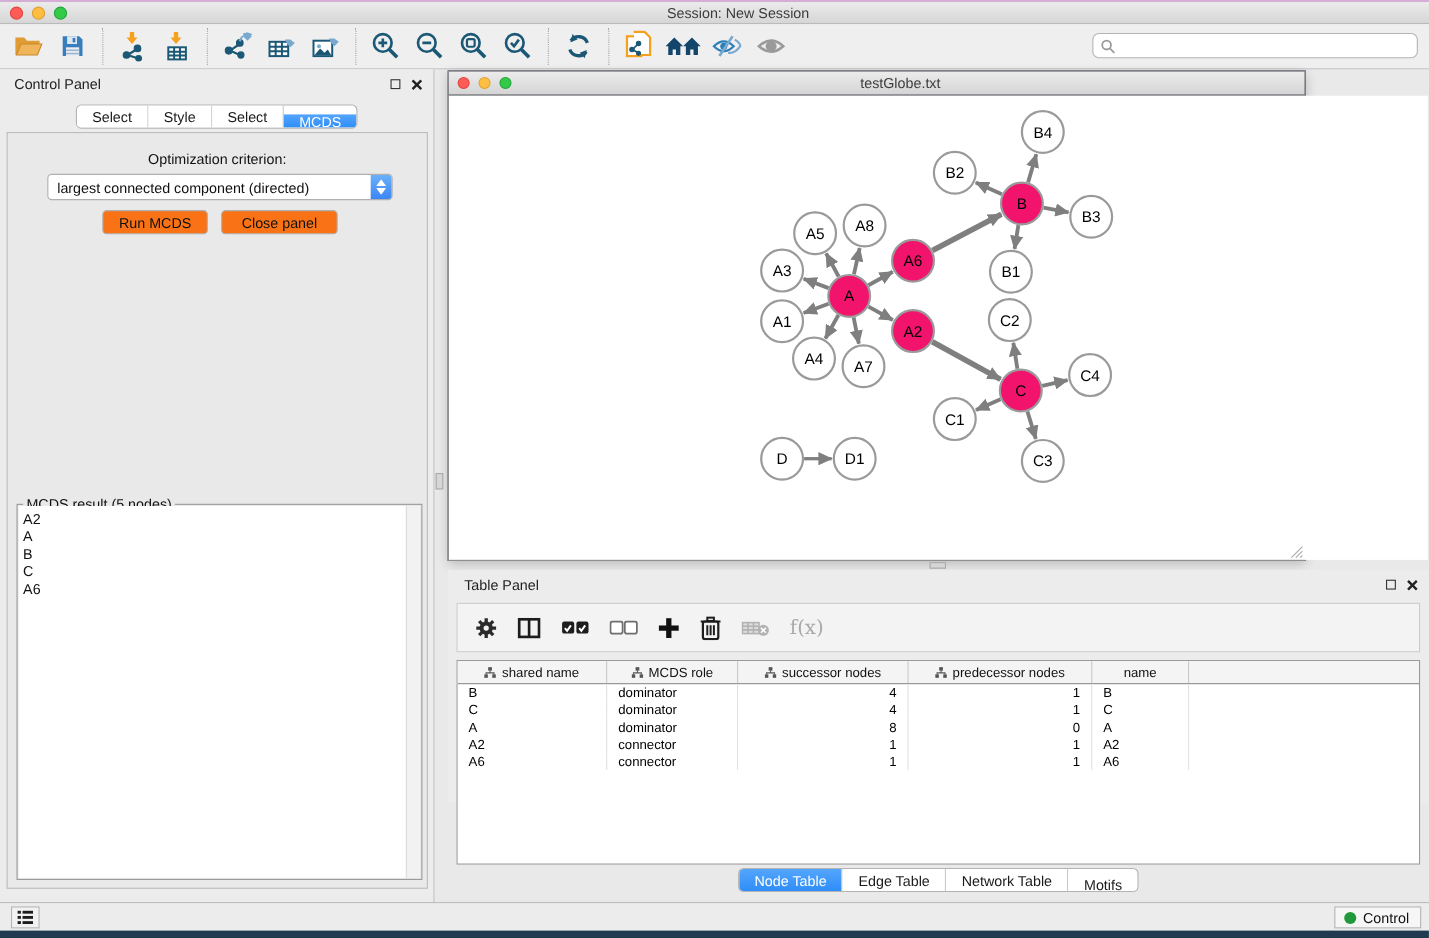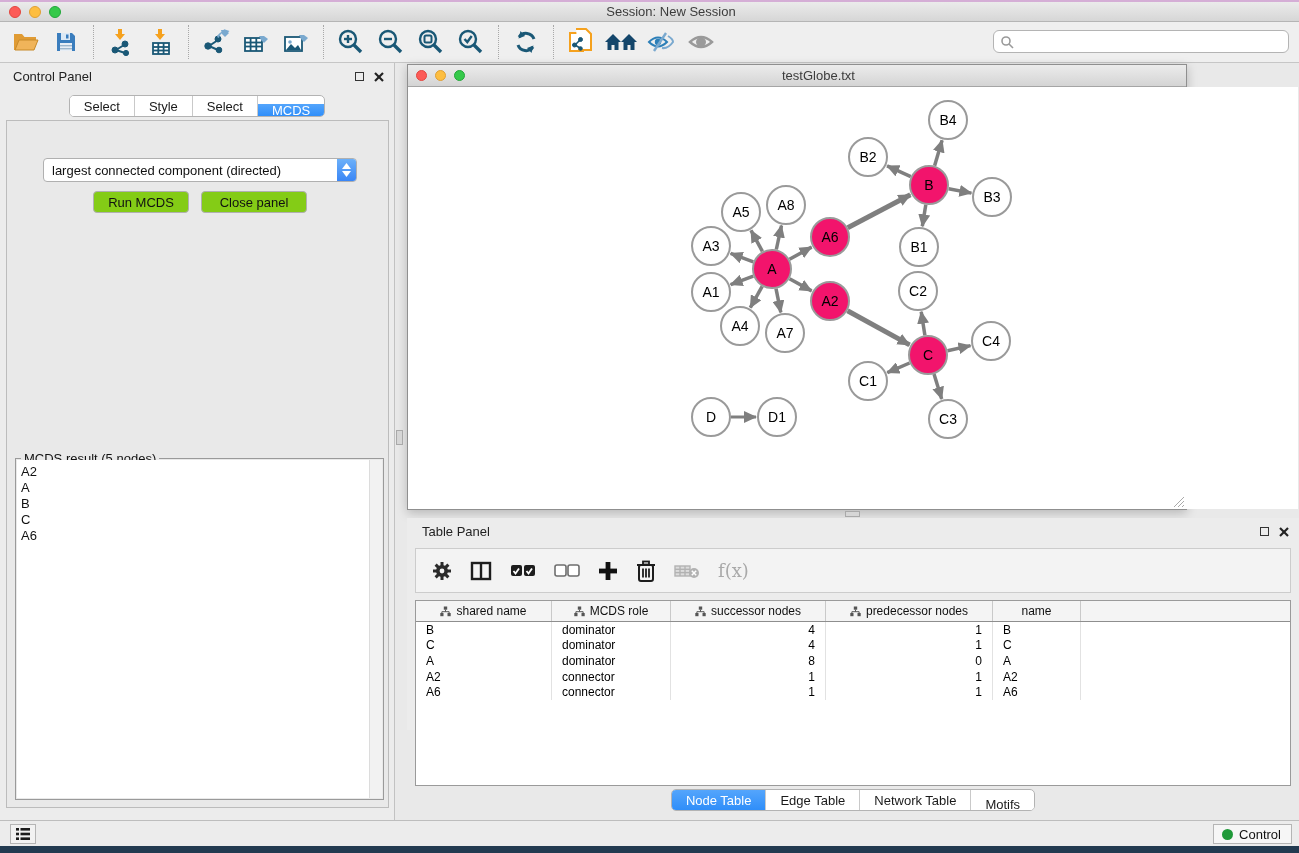--- a/index.html
+++ b/index.html
@@ -50,21 +50,21 @@
     background:#e9e9e9; border:1px solid #bcbcbc; }
   #opt-label { position:absolute; left:0; top:16px; width:100%; text-align:center;
     font-size:13px; color:#111; }
   #criterion { position:absolute; left:36px; top:37px; width:314px; height:24px;
     background:#fff; border:1px solid #b0b0b0; border-radius:4px;
     display:flex; align-items:center; font-size:13px; color:#111; }
   #criterion .sel-text { flex:1; padding-left:8px; white-space:nowrap; overflow:hidden; }
   #criterion .stepper { width:19px; height:100%; border-radius:0 3px 3px 0;
     background:linear-gradient(#6cb0f9,#3a86f6); display:flex; flex-direction:column;
     align-items:center; justify-content:center; gap:2px; }
-  .btn { background:#84cc16; border:1px solid #b0b0b0; border-radius:4px; font-size:13px;
+  .btn { background:#f97316; border:1px solid #b0b0b0; border-radius:4px; font-size:13px;
     color:#111; display:flex; align-items:center; justify-content:center; height:22px; }
   #run-mcds { position:absolute; left:86px; top:70px; width:96px; }
   #close-panel { position:absolute; left:194px; top:70px; width:106px; }
   #result-box { position:absolute; left:8px; top:337px; width:369px; height:342px;
     border:1px solid #9a9a9a; }
   #result-legend { position:absolute; left:5px; top:-8px; background:#e9e9e9;
     padding:0 3px; font-size:13px; color:#111; }
   #result-list { position:absolute; left:1px; top:1px; right:14px; bottom:1px;
     background:#fff; padding:4px 0 0 4px; font-size:13px; color:#111; overflow:hidden; }
   #result-list .item { line-height:16px; }
@@ -299,20 +299,21 @@
   </div>
   <div id="cp-tabs">
     <div class="seg-group" id="cp-tab-group">
         <div class="seg">Select</div>
         <div class="seg">Style</div>
         <div class="seg">Select</div>
         <div class="seg active">MCDS</div>
       </div>
   </div>
   <div id="cp-inner">
+    <div id="opt-label">Optimization criterion:</div>
     <div id="criterion">
       <span class="sel-text">largest connected component (directed)</span>
       <span class="stepper">
         <svg width="9" height="6" viewBox="0 0 9 6">
             <path d="M4.5 0 L9 6 L0 6z" fill="#fff"></path>
           </svg>
         <svg width="9" height="6" viewBox="0 0 9 6">
             <path d="M4.5 6 L0 0 L9 0z" fill="#fff"></path>
           </svg>
       </span>

